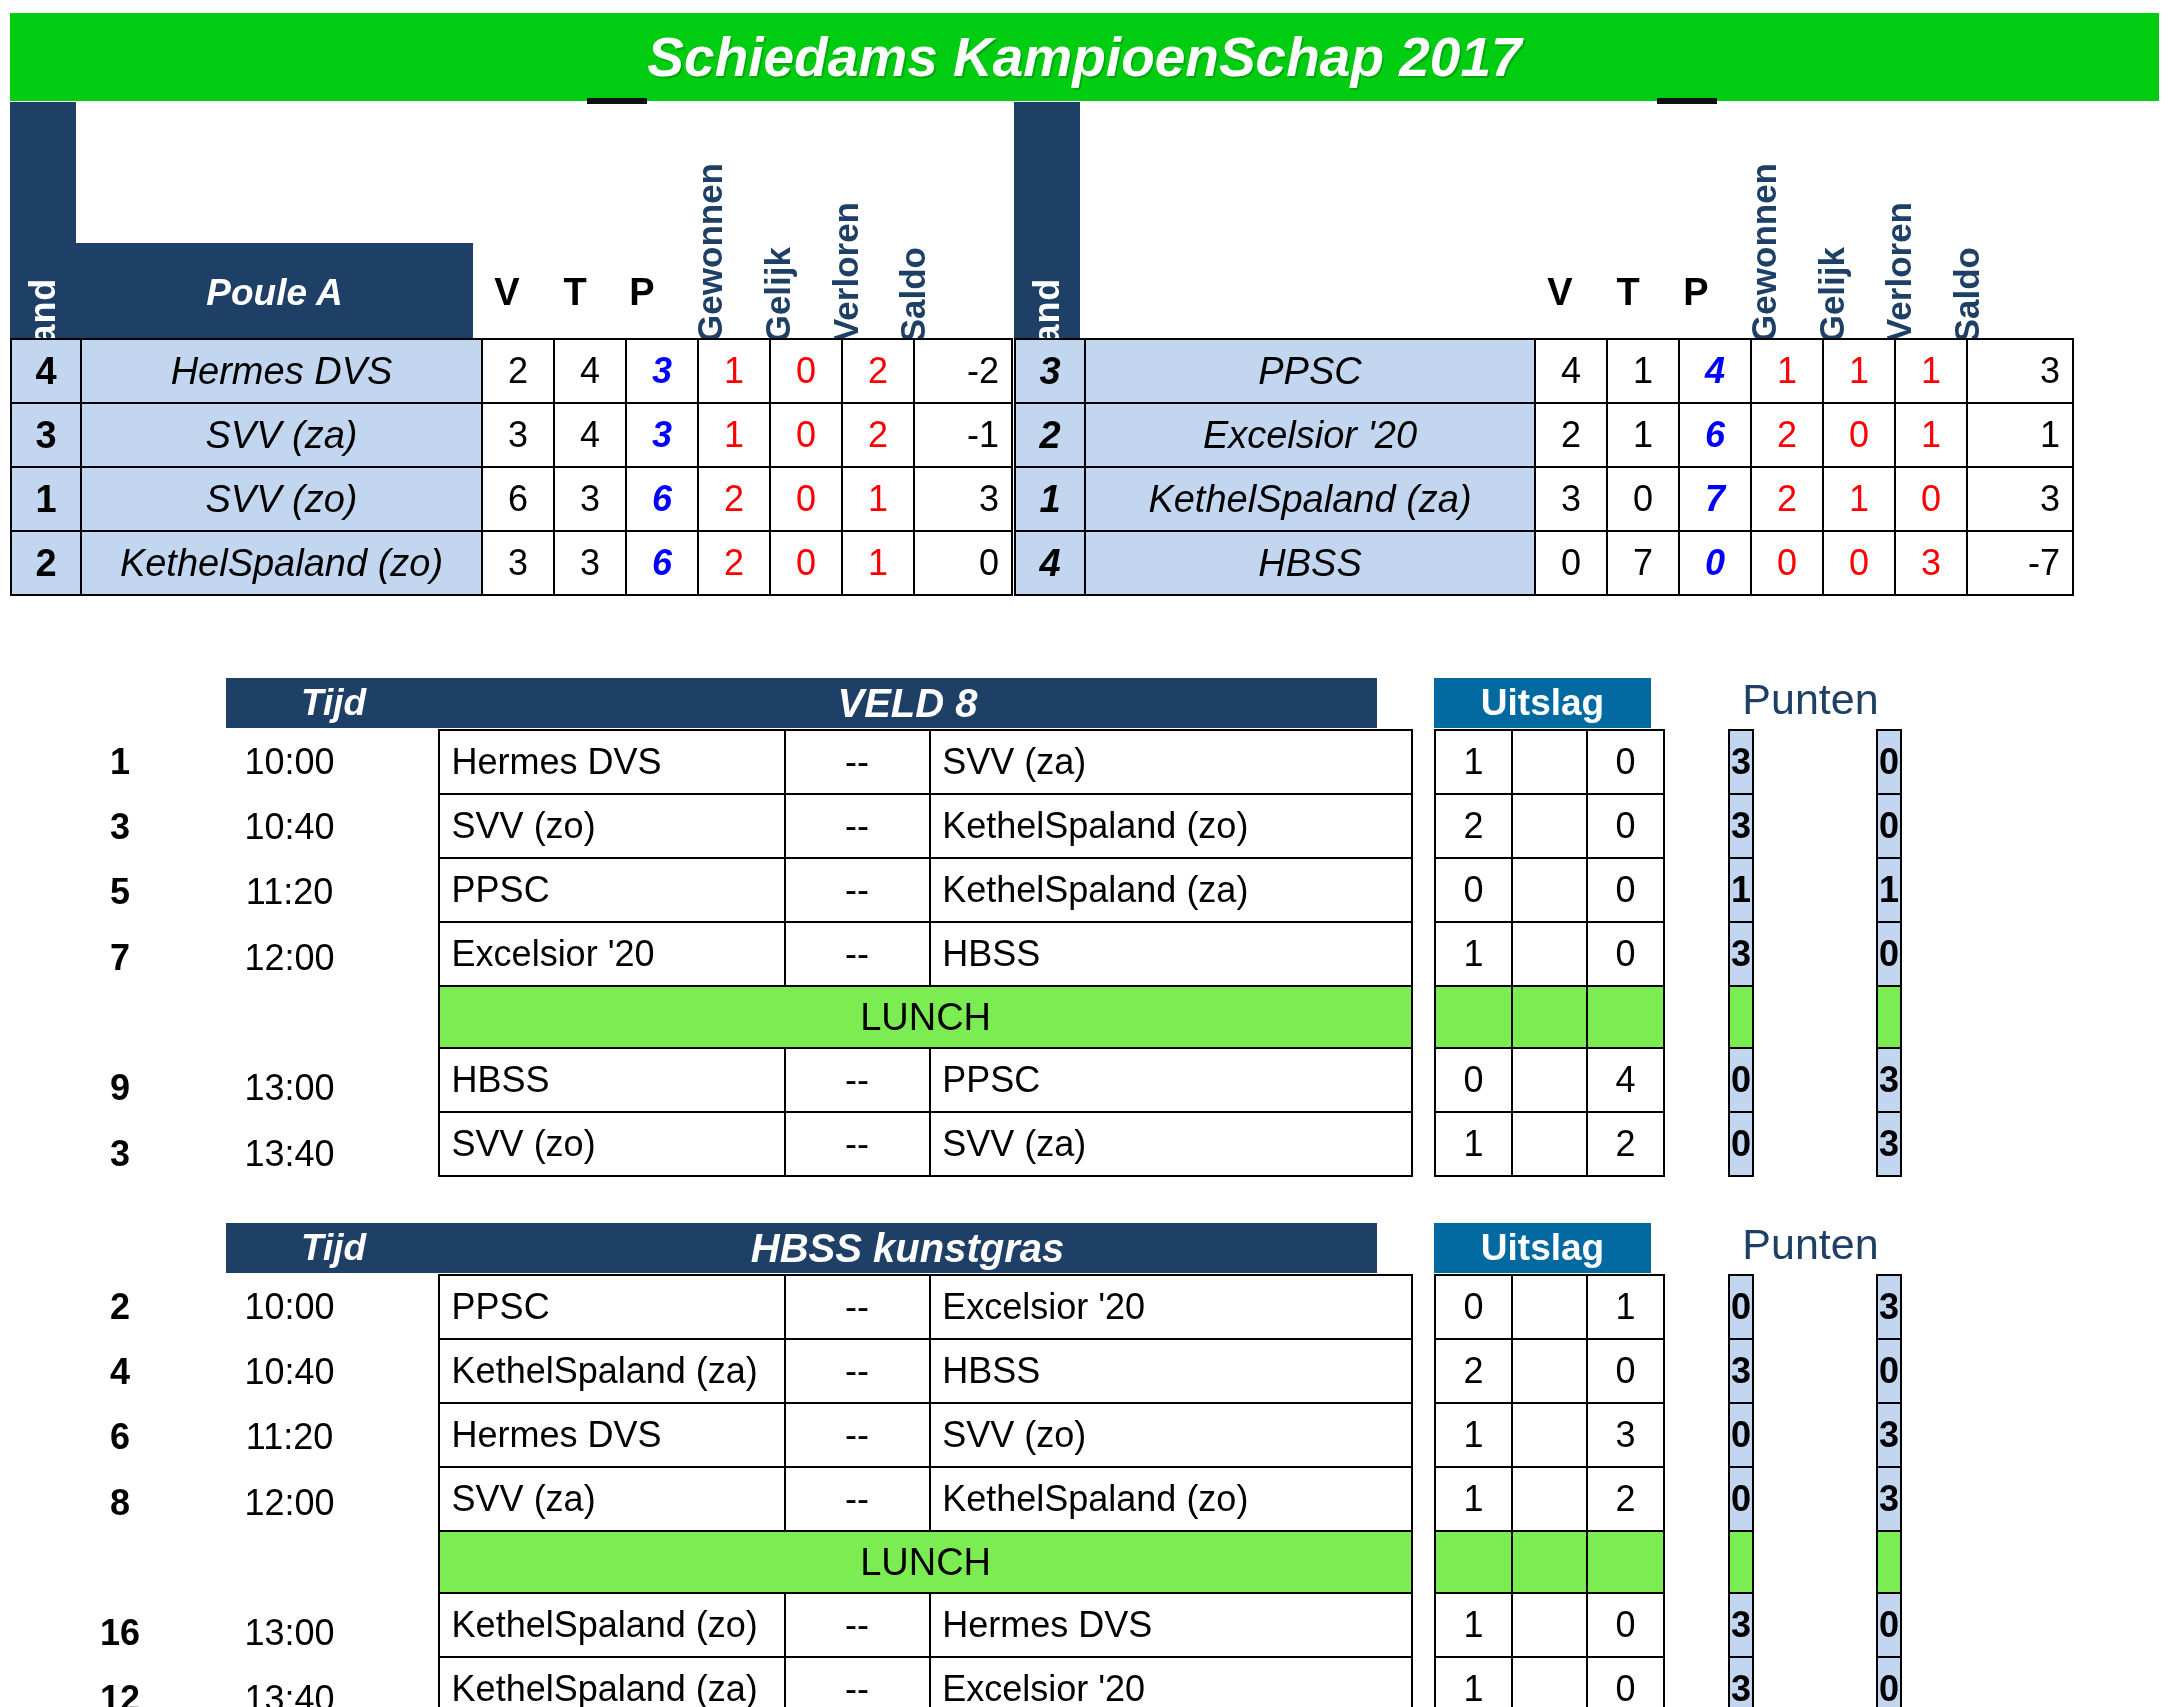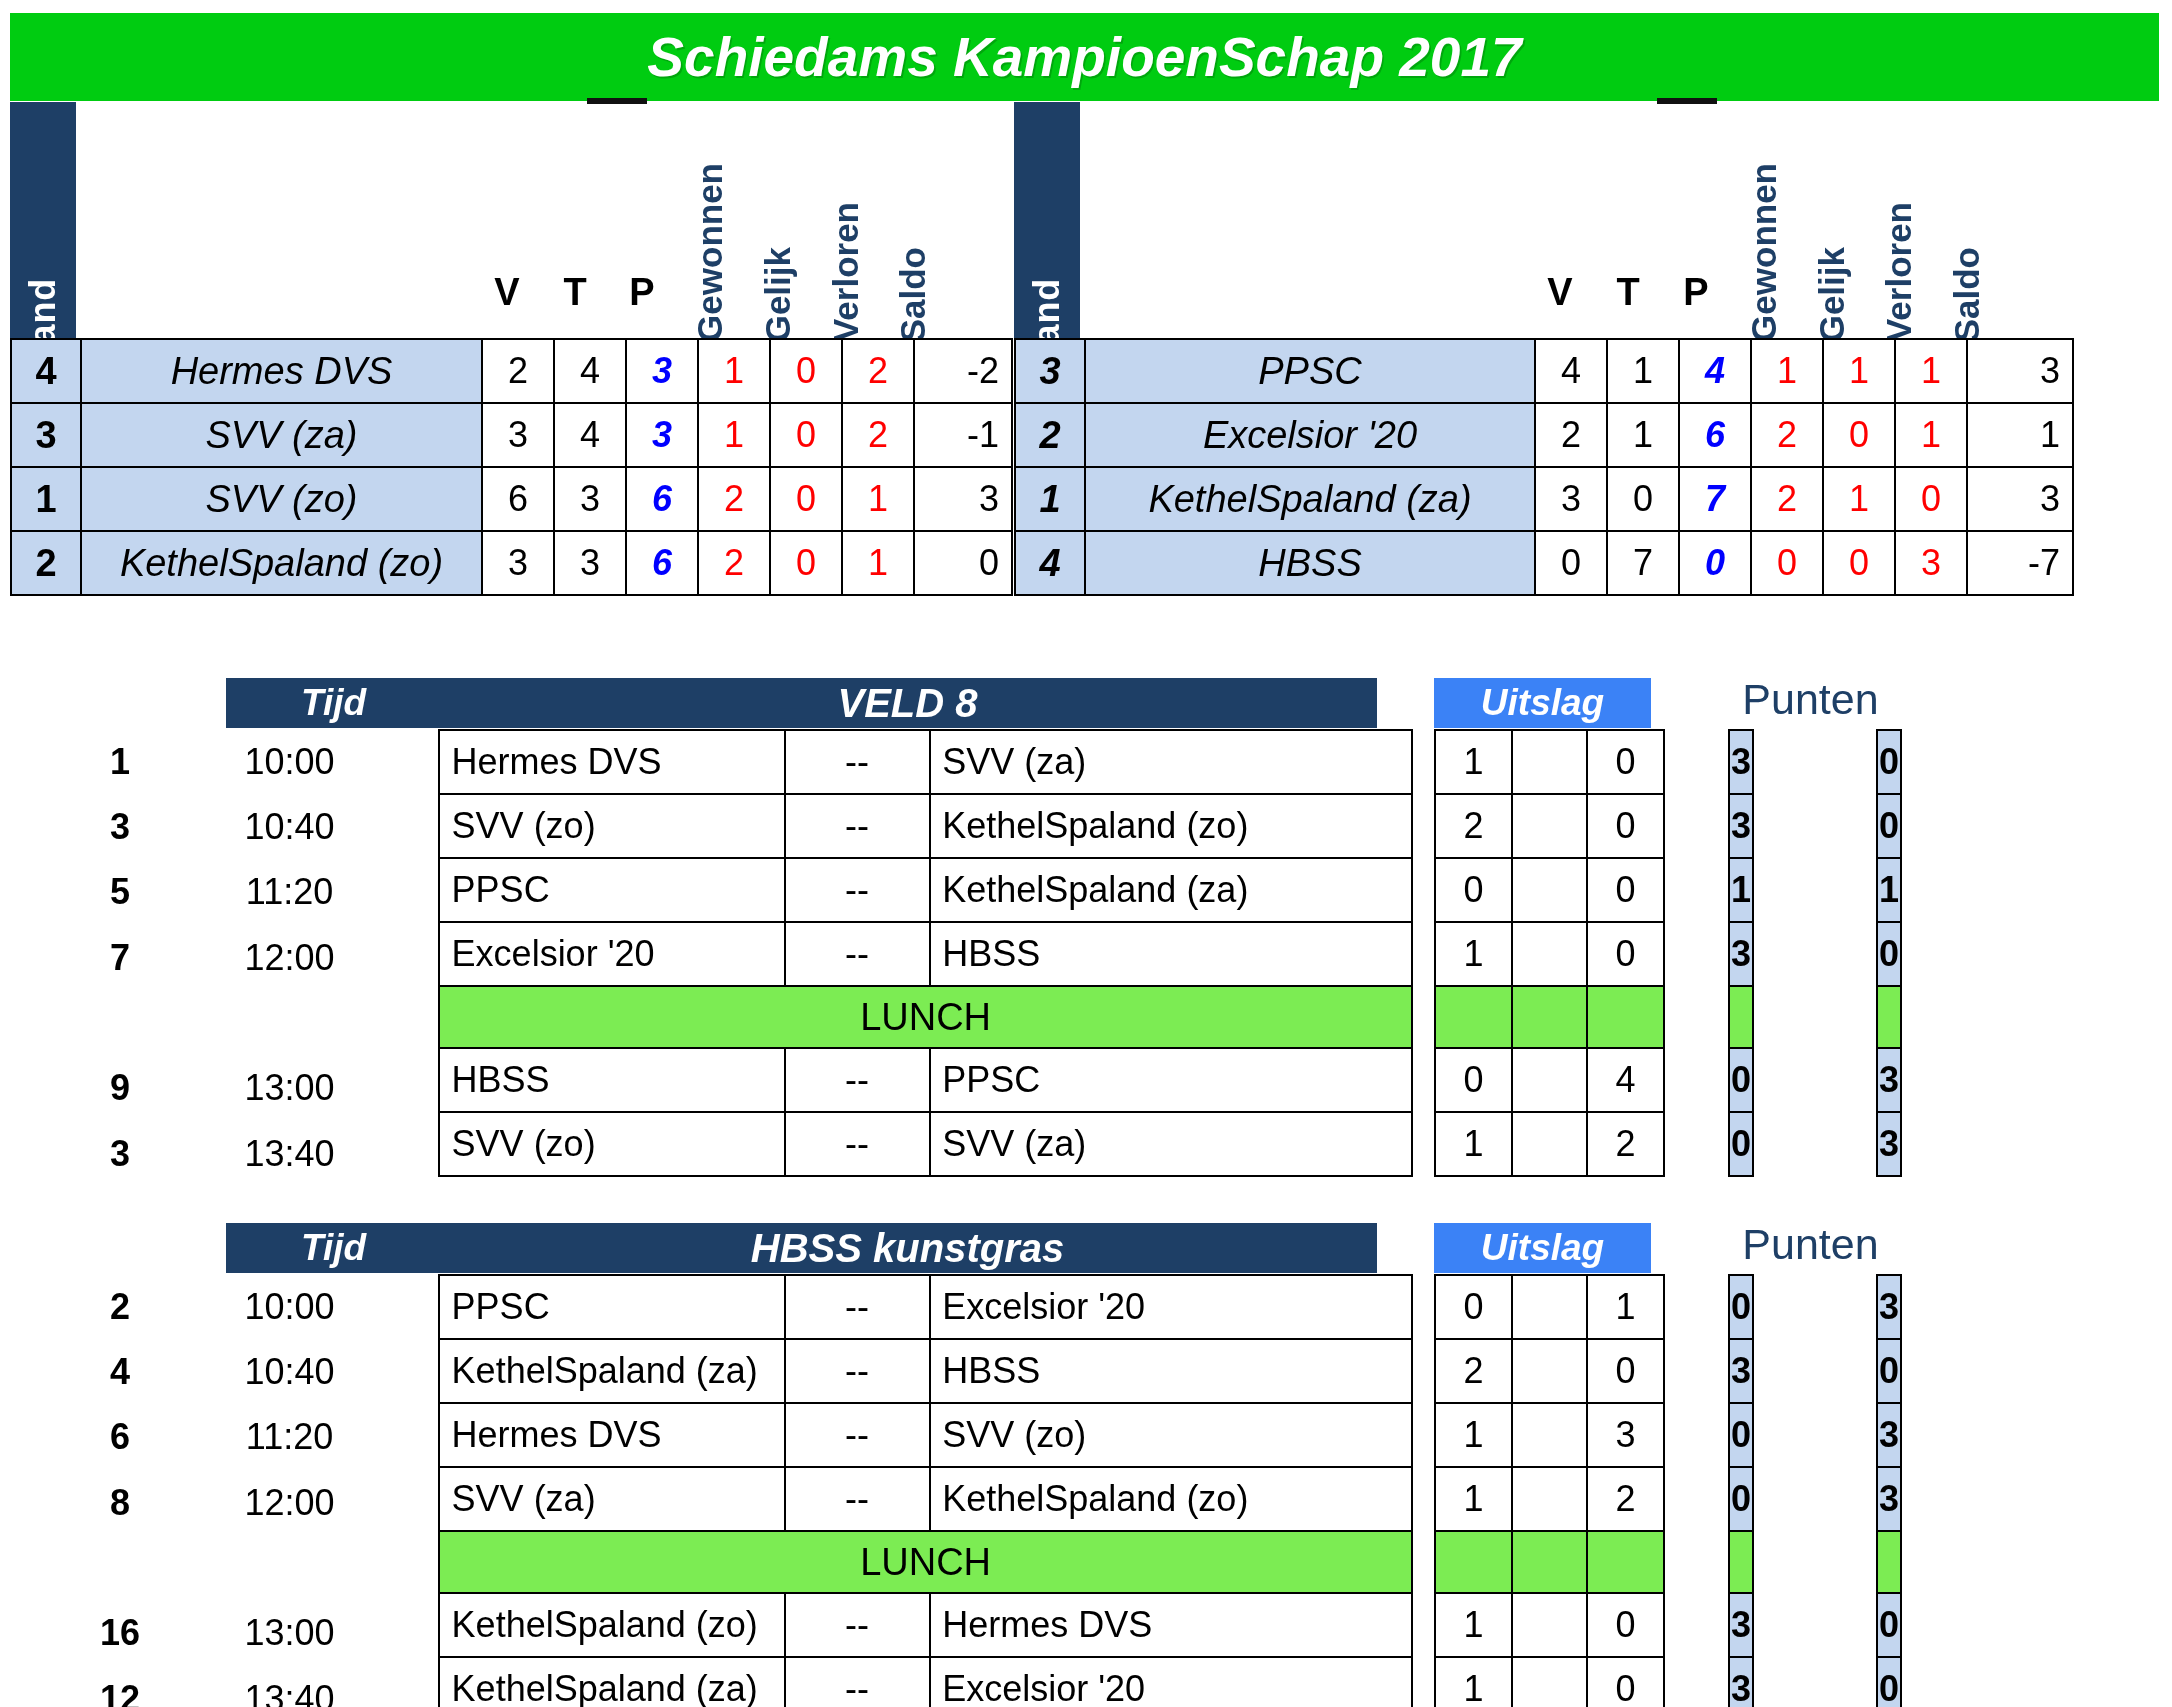--- a/index.html
+++ b/index.html
@@ -73,21 +73,21 @@
     font-weight:bold;font-size:37px;display:flex;align-items:center;
     justify-content:center;
     margin-left:44px;
   }
   .veld-head{
     position:absolute;background:#1e3f66;color:#fff;font-style:italic;
     font-weight:bold;font-size:40px;display:flex;align-items:center;
     justify-content:center;
   }
   .uit-head{
-    position:absolute;background:#3b82f6;color:#fff;font-style:italic;
+    position:absolute;background:#0369a1;color:#fff;
     font-weight:bold;font-size:37px;display:flex;align-items:center;
     justify-content:center;
   }
   .punten-head{
     position:absolute;color:#1e3f66;font-size:43px;text-align:center;
   }
   table.matches{border-collapse:collapse;table-layout:fixed;position:absolute;}
   table.matches td{border:2.5px solid #000;height:60px;font-size:36px;}
   td.home{width:331px;padding-left:11.6px;}
   td.dash{width:141px;text-align:center;}
@@ -111,20 +111,21 @@
   <div class="title-text">Schiedams KampioenSchap 2017</div>
 </div>
 <div class="tick" style="left:587px;top:98px;width:60px;"></div>
 <div class="tick" style="left:1657px;top:98px;width:60px;"></div>
 
 <div class="stand-wrap" id="standings">
     <div class="sidecap" style="left: 0px;">
       <span>Stand</span>
     </div>
     <div style="position: absolute; left: 66px; top: 0px; height: 240px; width: 954px;">
+      <div class="poule-title" style="position: absolute; left: 0px; top: 141px; width: 397px; height: 99px; display: flex; align-items: center; justify-content: center;">Poule A</div>
       <div style="position: absolute; left: 397px; top: 141px; width: 68px; height: 99px; display: flex; align-items: center; justify-content: center; font-size: 38px; font-weight: bold; color: rgb(0, 0, 0);">V</div>
       <div style="position: absolute; left: 465px; top: 141px; width: 68px; height: 99px; display: flex; align-items: center; justify-content: center; font-size: 38px; font-weight: bold; color: rgb(0, 0, 0);">T</div>
       <div style="position: absolute; left: 532px; top: 141px; width: 68px; height: 99px; display: flex; align-items: center; justify-content: center; font-size: 38px; font-weight: bold; color: rgb(0, 0, 0);">P</div>
       <div style="position: absolute; left: 600px; top: 0px; width: 68px; height: 240px; display: flex; align-items: flex-end; justify-content: center;">
         <span class="vhead">Gewonnen</span>
       </div>
       <div style="position: absolute; left: 668px; top: 0px; width: 68px; height: 240px; display: flex; align-items: flex-end; justify-content: center;">
         <span class="vhead">Gelijk</span>
       </div>
       <div style="position: absolute; left: 736px; top: 0px; width: 68px; height: 240px; display: flex; align-items: flex-end; justify-content: center;">

